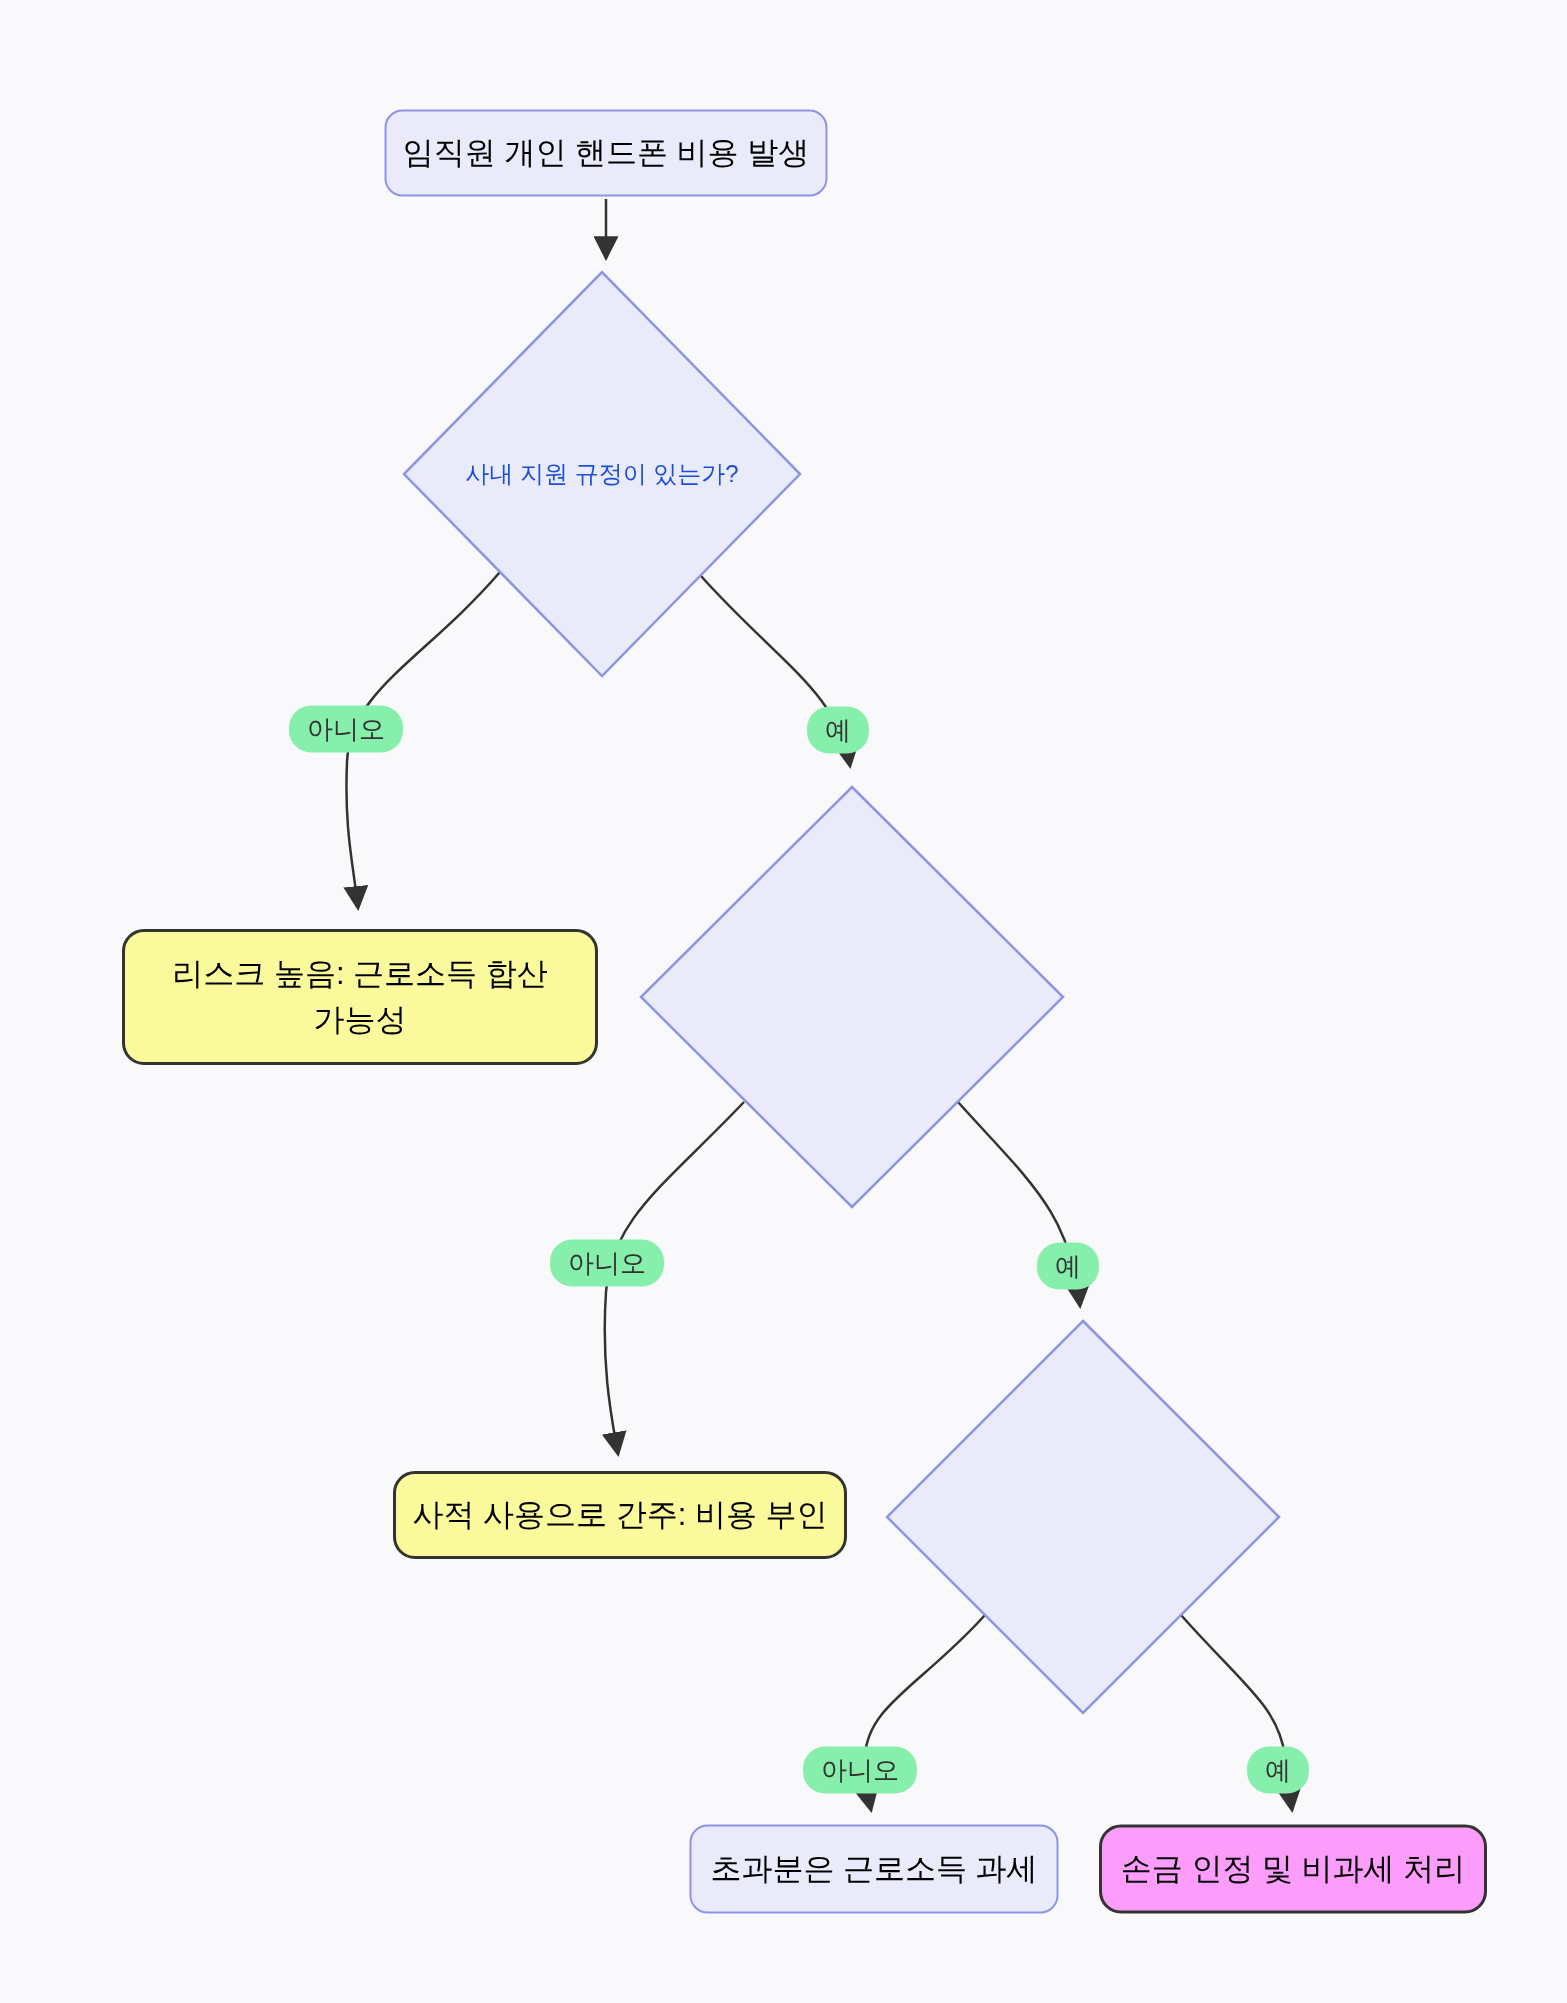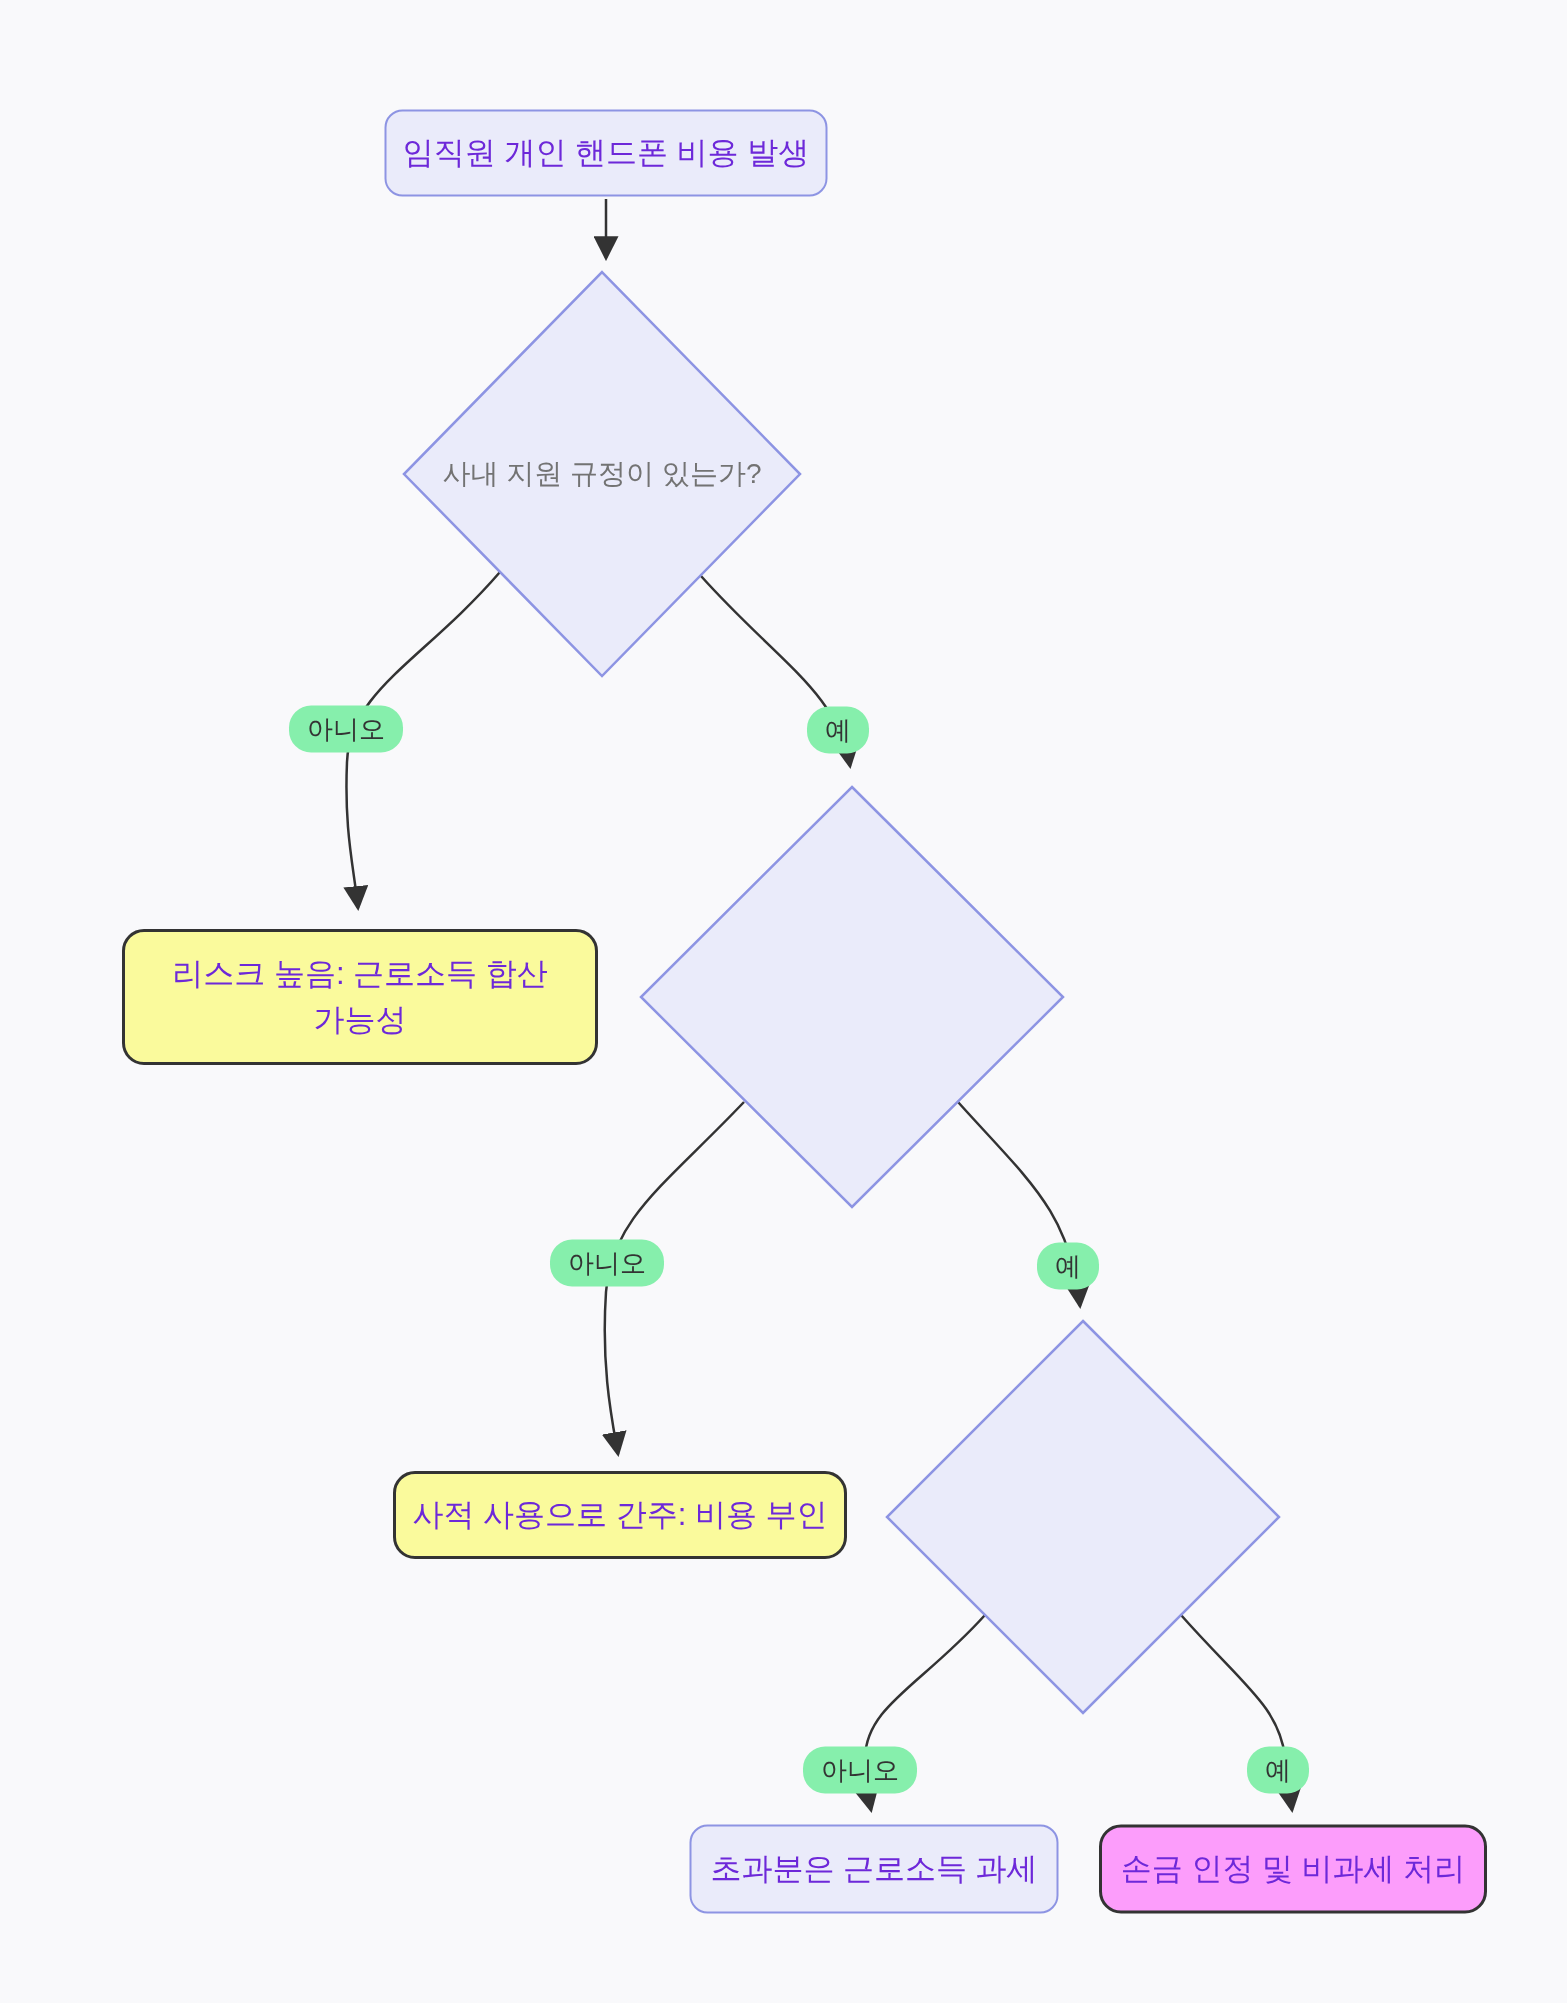--- a/index.html
+++ b/index.html
@@ -17,44 +17,44 @@
   .decision-shape { fill: #EAEBFA; stroke: #8D94E3; stroke-width: 2.5px; }
 
   .node {
     position: absolute;
     display: flex; align-items: center; justify-content: center;
     text-align: center;
     transform: translate(-50%, -50%);
     box-sizing: border-box;
     font-size: 31px;
     line-height: 1.5;
-    color: #6d28d9;
+    color: #000000;
   }
   .node.rounded {
     background: #EAEBFA;
     border: 2.5px solid #8D94E3;
     border-radius: 18px;
   }
   .node.warning {
     background: #FAFA9C;
     border: 3px solid #333333;
     border-radius: 22px;
   }
   .node.success {
     background: #FC9DFB;
     border: 3px solid #333333;
     border-radius: 22px;
   }
   .diamond-label {
     position: absolute;
     transform: translate(-50%, -50%);
     text-align: left;
-    font-size: 28px;
+    font-size: 24px;
     white-space: nowrap;
-    color: #737373;
+    color: #1d4ed8;
   }
   .pill {
     position: absolute;
     transform: translate(-50%, -50%);
     background: #86efac;
     border-radius: 22px;
     padding: 6px 18px;
     font-size: 26px;
     color: #333333;
     white-space: nowrap;

